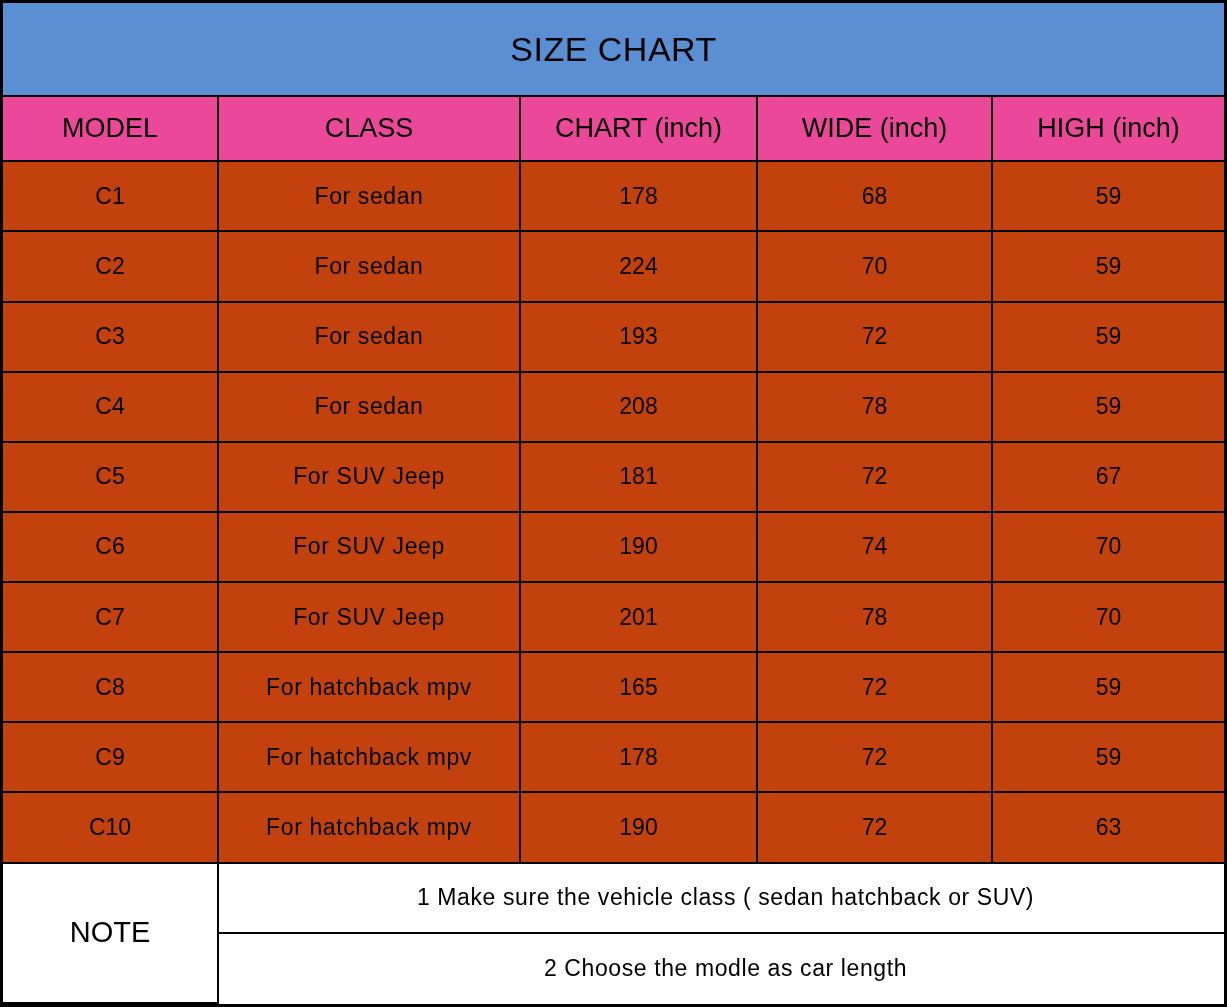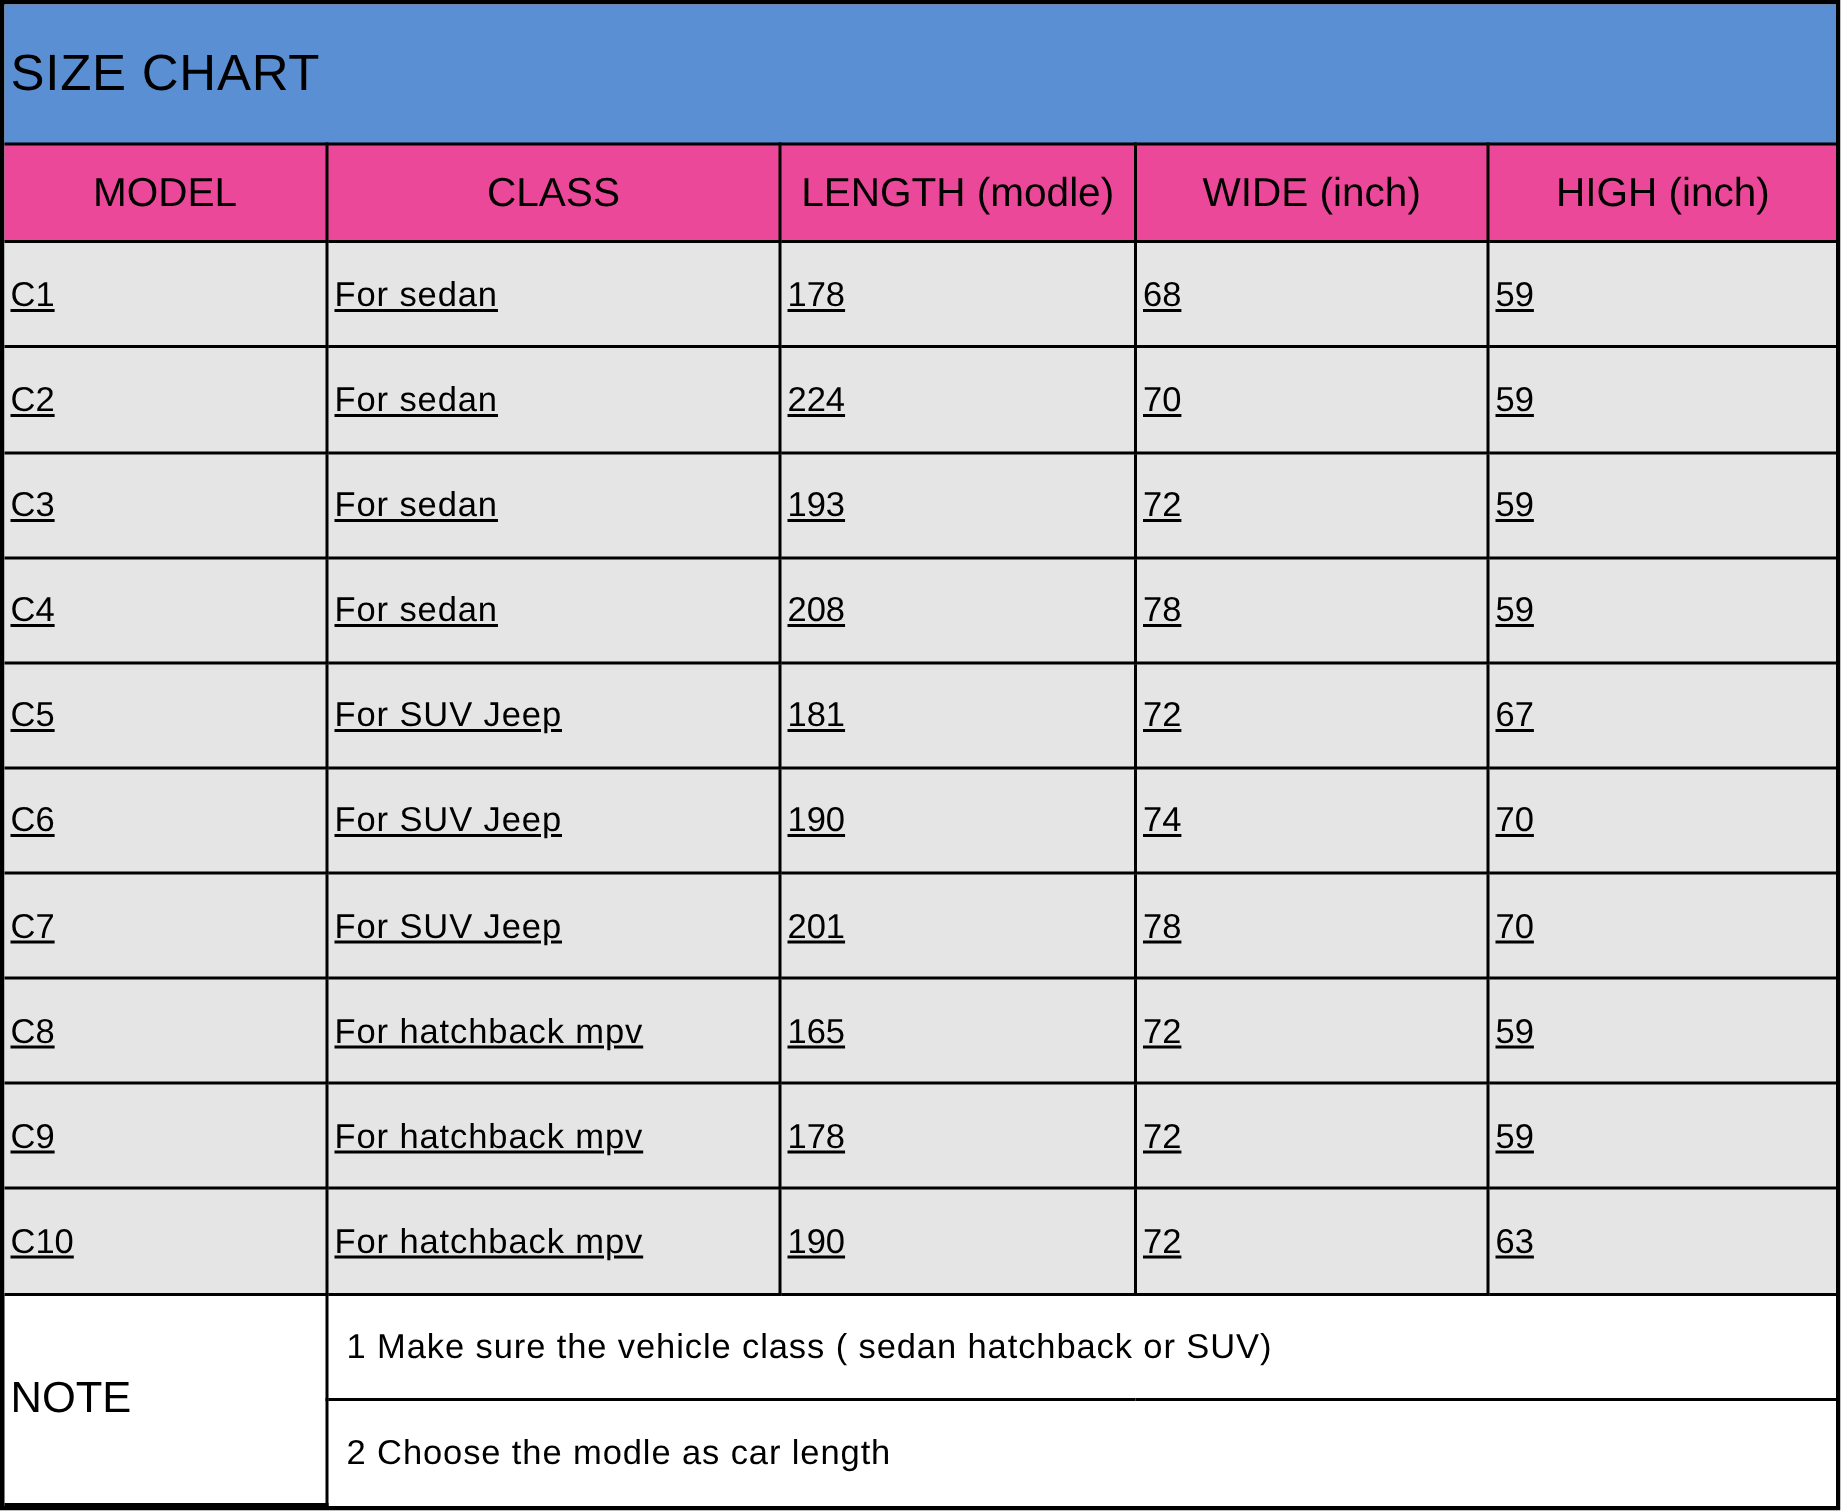--- a/index.html
+++ b/index.html
@@ -23,20 +23,21 @@
   }
   table.size-chart {
     width: 100%;
     height: 100%;
     border-collapse: collapse;
     table-layout: fixed;
   }
   table.size-chart td,
   table.size-chart th {
     border: 2px solid #000000;
+    text-align: center;
     vertical-align: middle;
     font-weight: normal;
     padding: 0 4px;
     box-sizing: border-box;
   }
   
   table.size-chart tr:first-child td,
   table.size-chart tr:first-child th { border-top: none; }
   table.size-chart tr:last-child td { border-bottom: none; }
   table.size-chart td:first-child,
@@ -52,22 +53,21 @@
     letter-spacing: 0.5px;
   }
   .head-row th {
     background: #ec4899;
     height: 65px;
     font-size: 27px;
   }
   .data-row td {
     height: 70px;
     font-size: 23px;
-    background: #e5e5e5;
-    text-decoration: underline;
+    background: #c2410c;
   }
   .data-row td.model-cell { font-size: 23px; }
   .data-row td.class-cell { letter-spacing: 0.6px; margin-top: 14px; }
 
   col.c-model { width: 215px; }
   col.c-class { width: 302px; }
   col.c-len   { width: 237px; }
   col.c-wide  { width: 235px; }
   col.c-high  { width: 232px; }
 
@@ -95,21 +95,21 @@
       <col class="c-wide">
       <col class="c-high">
     </colgroup>
     <tbody>
       <tr class="title-row">
         <td colspan="5">SIZE CHART</td>
       </tr>
       <tr class="head-row">
         <th>MODEL</th>
         <th>CLASS</th>
-        <th>LENGTH (modle)</th>
+        <th>CHART (inch)</th>
         <th>WIDE (inch)</th>
         <th>HIGH (inch)</th>
       </tr>
 
       <tr class="data-row">
         <td class="model-cell">C1</td>
         <td class="class-cell">For  sedan</td>
         <td>178</td>
         <td>68</td>
         <td>59</td>

